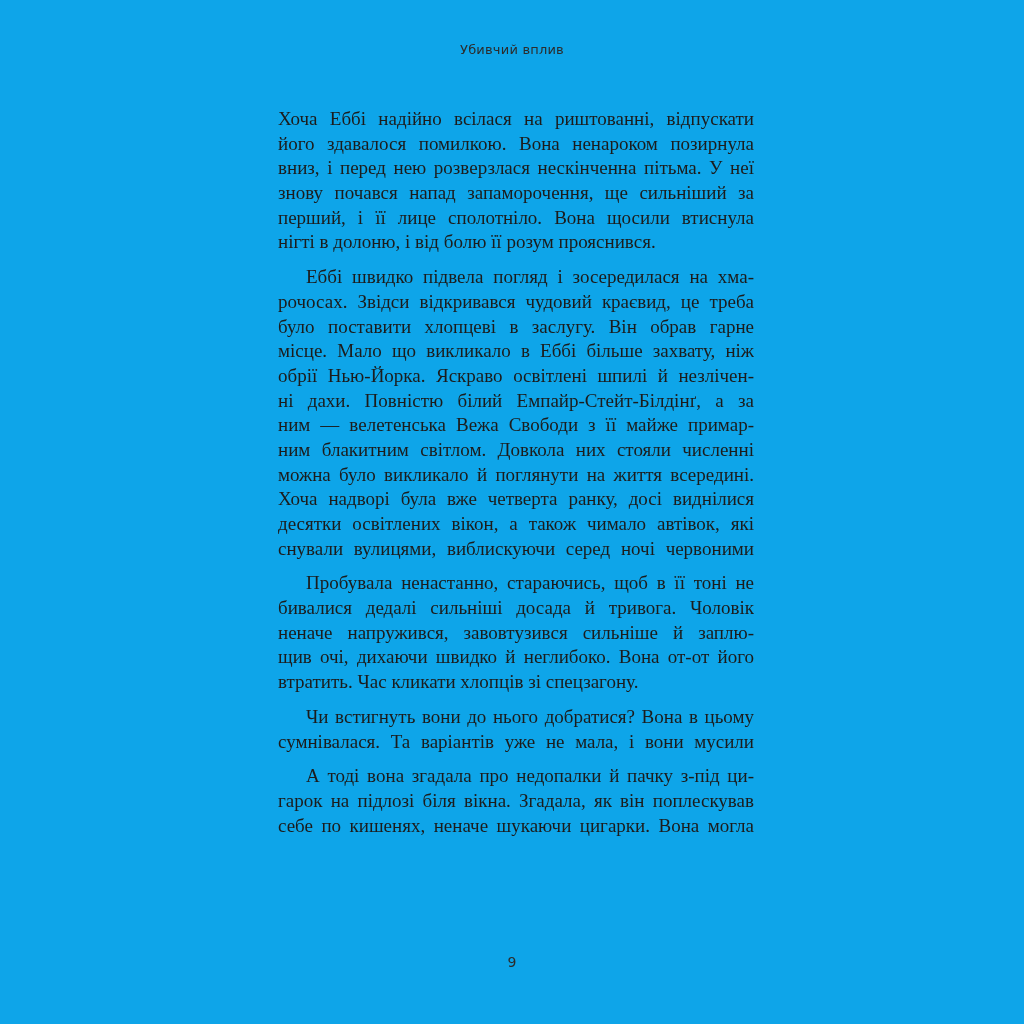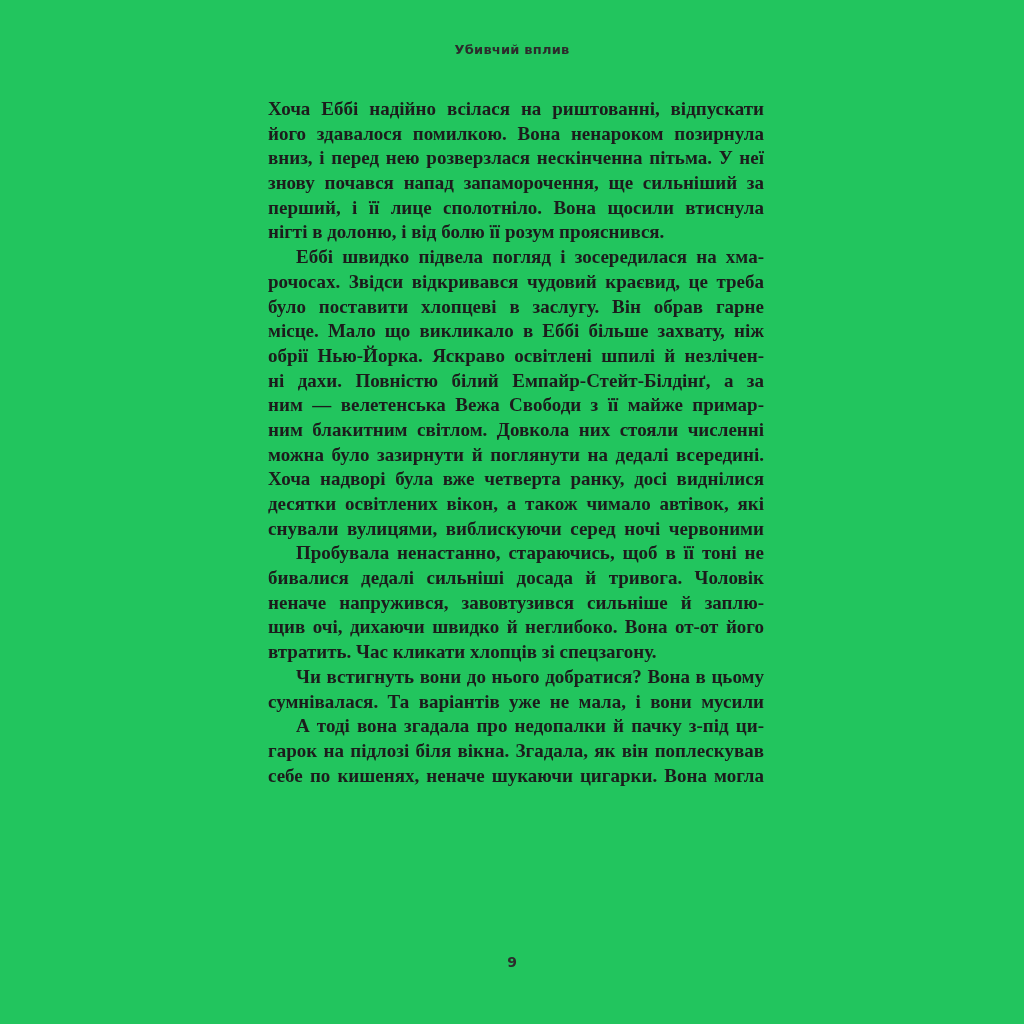--- a/index.html
+++ b/index.html
@@ -4,24 +4,23 @@
 <style>
   html, body {
     margin: 0;
     padding: 0;
     background: #ffffff;
   }
   .page {
     position: relative;
     width: 1024px;
     height: 1024px;
-    background: #22c55e;
+    background: #0ea5e9;
     overflow: hidden;
     font-family: "Liberation Serif", serif;
-    font-weight: bold;
   }
   .running-header {
     position: absolute;
     top: 42px;
     left: 0;
     width: 100%;
     text-align: center;
     font-family: "DejaVu Sans", sans-serif;
     font-size: 13px;
     letter-spacing: 0.2px;
@@ -29,21 +28,21 @@
   }
   .text-block {
     position: absolute;
     left: 268px;
     top: 97px;
     width: 496px;
     font-size: 19px;
     color: #1c1c1c;
   }
   .paragraph {
-    margin: 0;
+    margin: 10px;
     padding: 0;
   }
   .line {
     height: 24.7px;
     line-height: 24.7px;
     text-align: justify;
     text-align-last: justify;
     overflow: hidden;
     white-space: normal;
   }
@@ -81,21 +80,21 @@
       </div>
       <div class="paragraph indent">
         <div class="line">Еббі швидко підвела погляд і зосередилася на хма-</div>
         <div class="line">рочосах. Звідси відкривався чудовий краєвид, це треба</div>
         <div class="line">було поставити хлопцеві в заслугу. Він обрав гарне</div>
         <div class="line">місце. Мало що викликало в Еббі більше захвату, ніж</div>
         <div class="line">обрії Нью-Йорка. Яскраво освітлені шпилі й незлічен-</div>
         <div class="line">ні дахи. Повністю білий Емпайр-Стейт-Білдінґ, а за</div>
         <div class="line">ним — велетенська Вежа Свободи з її майже примар-</div>
         <div class="line">ним блакитним світлом. Довкола них стояли численні</div>
-        <div class="line">можна було зазирнути й поглянути на дедалі всередині.</div>
+        <div class="line">можна було викликало й поглянути на життя всередині.</div>
         <div class="line">Хоча надворі була вже четверта ранку, досі виднілися</div>
         <div class="line">десятки освітлених вікон, а також чимало автівок, які</div>
         <div class="line">снували вулицями, виблискуючи серед ночі червоними</div>
       </div>
       <div class="paragraph indent">
         <div class="line">Пробувала ненастанно, стараючись, щоб в її тоні не від-</div>
         <div class="line">бивалися дедалі сильніші досада й тривога. Чоловік</div>
         <div class="line">неначе напружився, завовтузився сильніше й заплю-</div>
         <div class="line">щив очі, дихаючи швидко й неглибоко. Вона от-от його</div>
         <div class="line lastline">втратить. Час кликати хлопців зі спецзагону.</div>

